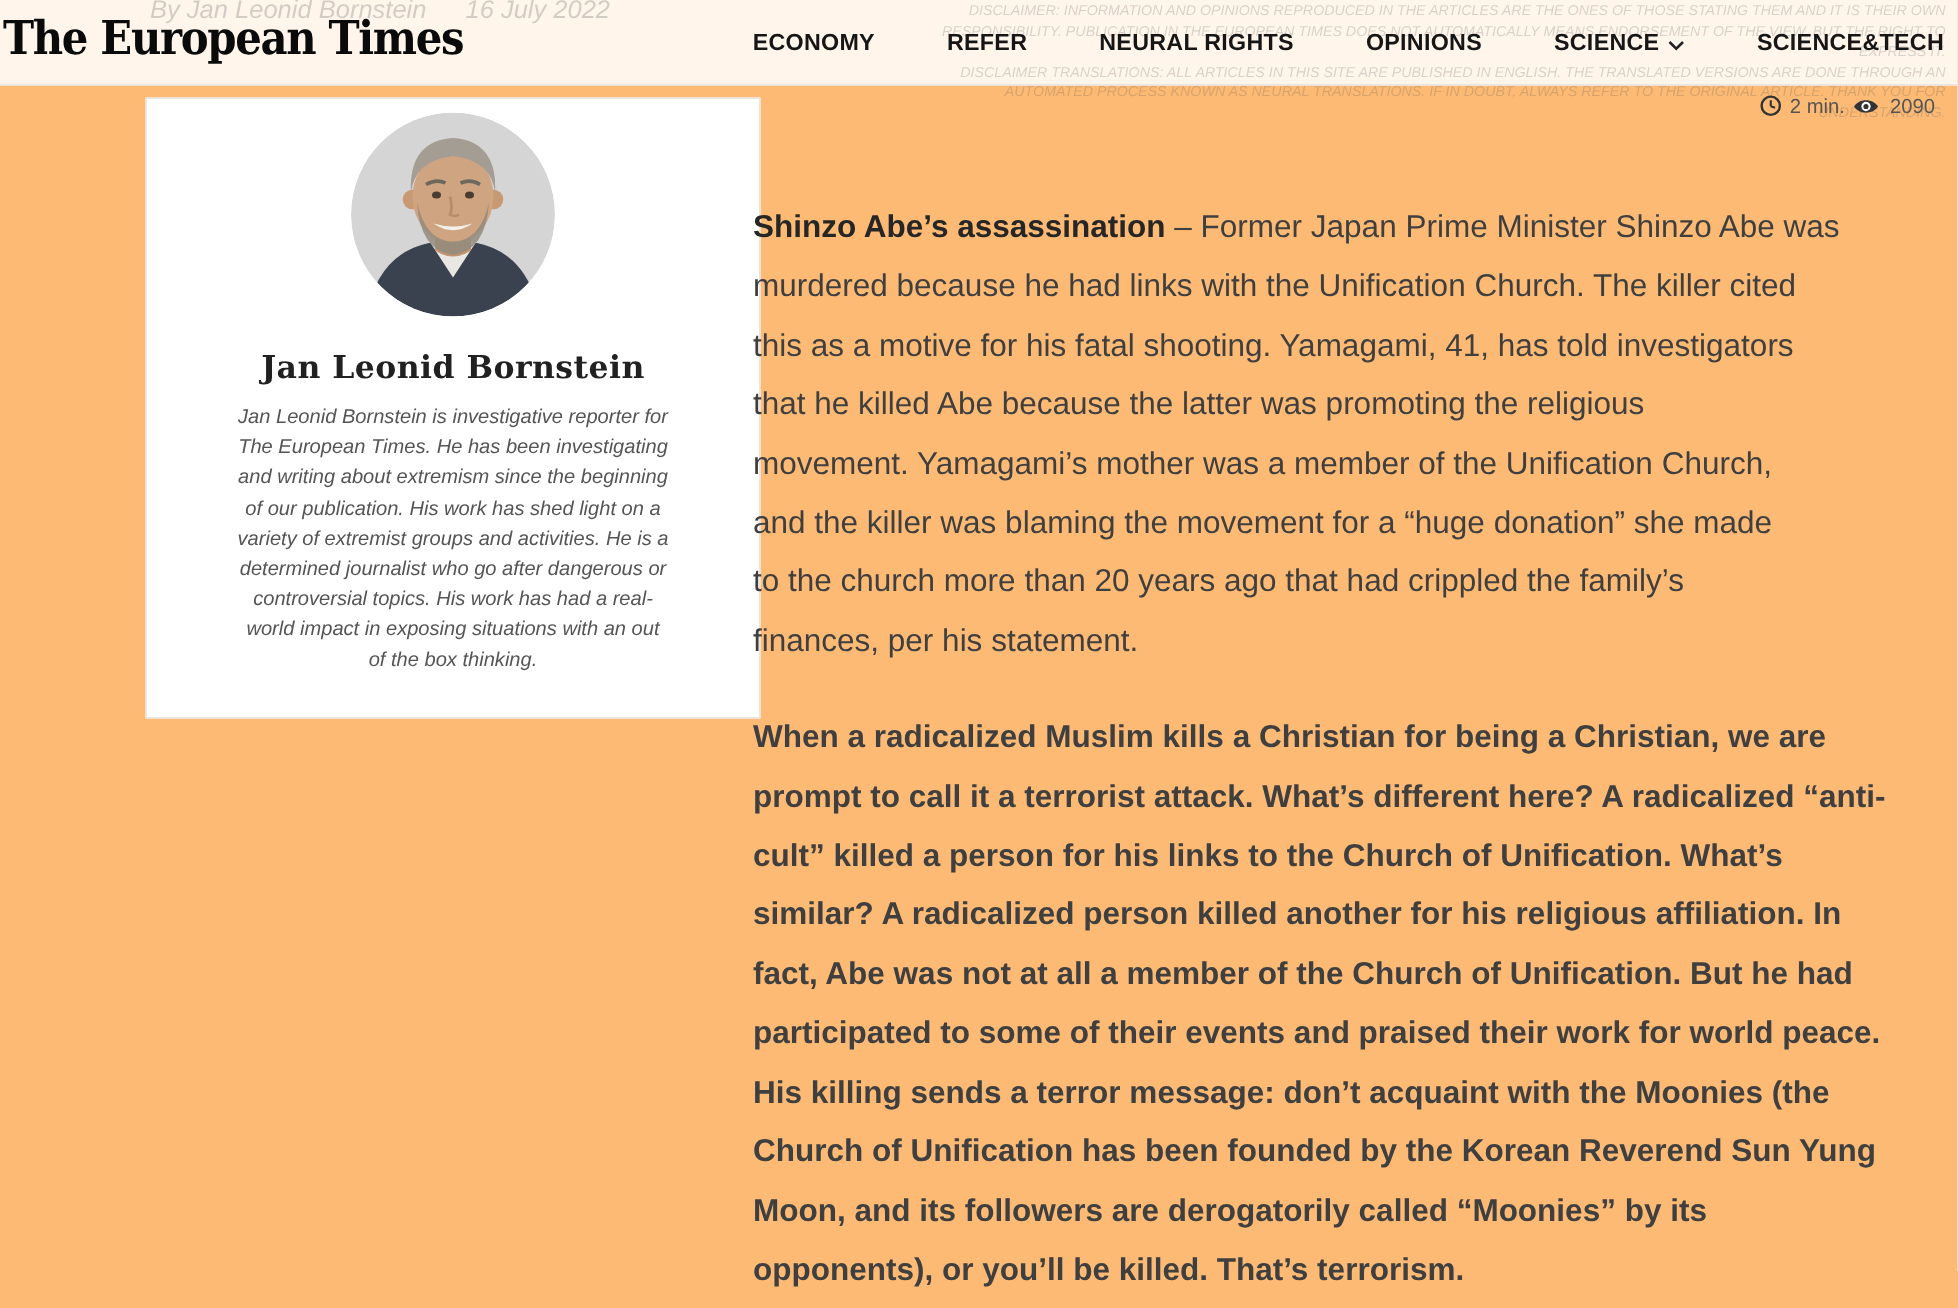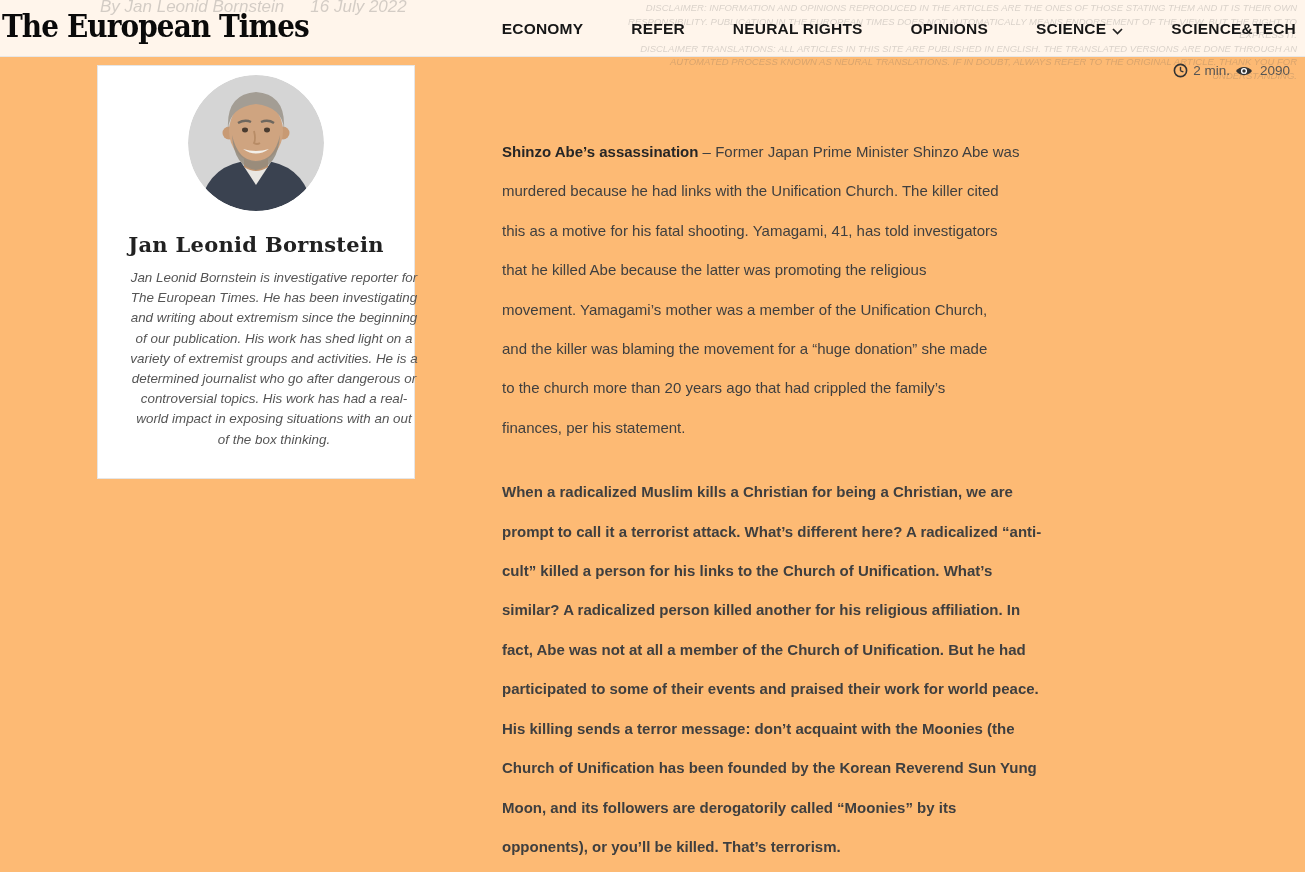--- a/index.html
+++ b/index.html
@@ -26,31 +26,31 @@
               white-space:nowrap; cursor:pointer; display:flex; align-items:center; gap:6px; }
   .chev { display:inline-block; margin-top:2px; }
 
   
   .meta-row { position:absolute; top:63px; right:15px; display:flex; align-items:center;
               gap:5px; font-size:13.5px; color:#555; }
   .meta-row .ic { display:inline-flex; align-items:center; }
   .meta-views { margin-left:2px; }
 
   
-  .author-card { position:absolute; left:97px; top:65px; width:318px; height:414px;
+  .author-card { position:absolute; left:97px; top:65px; width:410px; height:414px;
                  background:#fff; border:1px solid #e6e6e6; text-align:center; }
   .avatar { width:136px; height:136px; border-radius:50%; overflow:hidden; margin:9px auto 0; display:block; }
   .author-name { margin-top:21px; font-family:"DejaVu Serif", serif; font-weight:bold;
                  font-size:21px; color:#212121; letter-spacing:0.3px; cursor:pointer; }
   .author-bio { margin:11px auto 0; width:352px; font-size:13.4px; line-height:20.2px;
                 color:#555; white-space:pre-line;font-style:italic; }
 
   
   .article { position:absolute; left:502px; top:0; width:792px; color:#3f3f3f; }
-  .article p { font-size:15px; line-height:39.4px; white-space:pre-line; }
+  .article p { font-size:21px; line-height:39.4px; white-space:pre-line; }
   .p1 { margin-top:132px; }
   .p2 { margin-top:25px;font-weight:bold; }
   .article strong { color:#262626; font-weight:bold; }
 </style>
 </head>
 <body>
 
 <div class="page">
 
   <div class="header">

